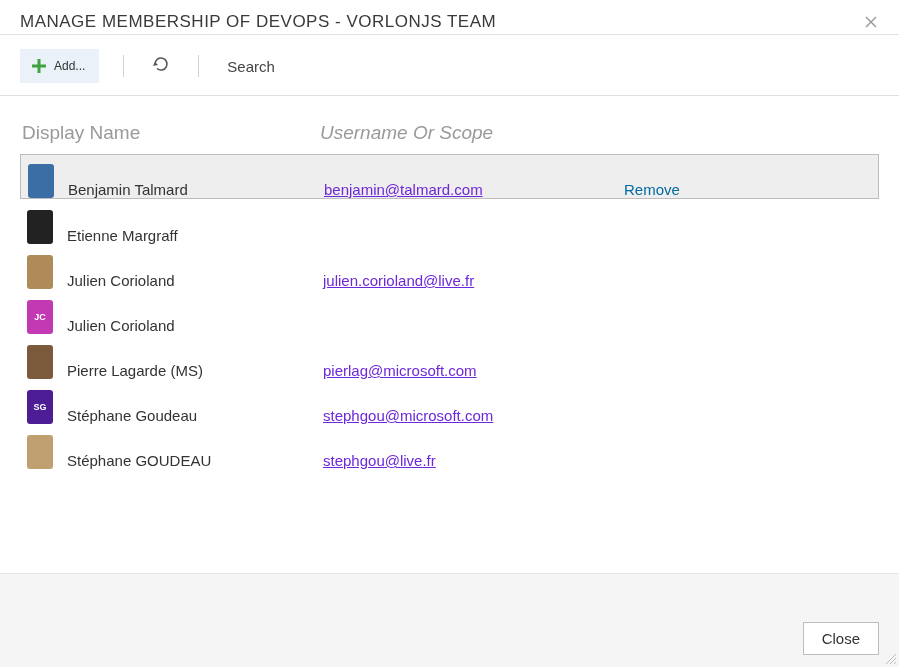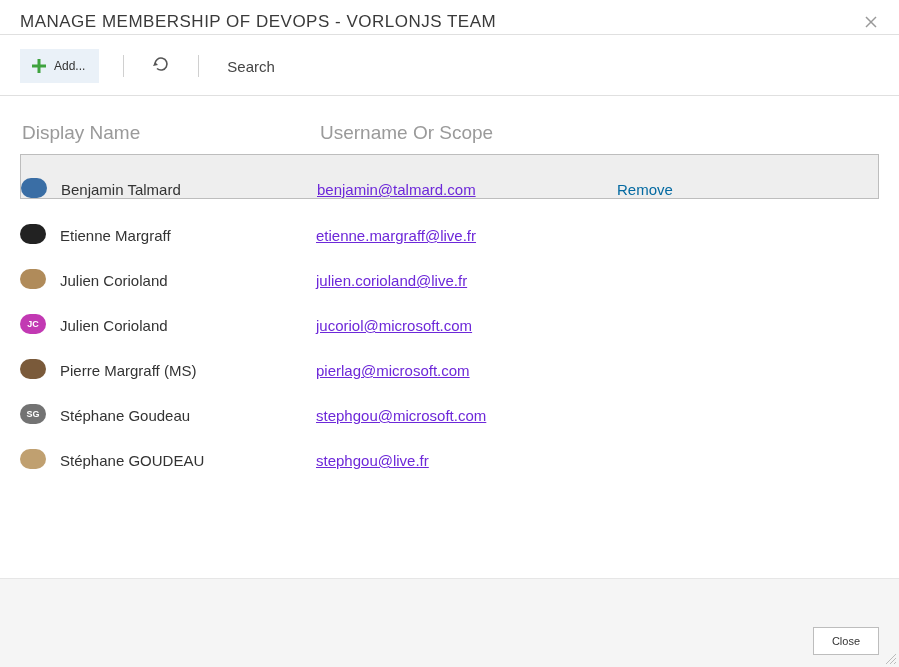--- a/index.html
+++ b/index.html
@@ -77,79 +77,79 @@
     .table-area {
       padding: 12px 20px 0 20px;
     }
     .table-header {
       display: flex;
       padding: 14px 0 10px 0;
       font-size: 19px;
       color: #9a9a9a;
     }
     .col-name { width: 300px; padding-left: 2px; }
-    .col-user { width: 300px; }
+    .col-user { width: 300px; font-style: italic; }
     .col-action { flex: 1; }
     .member-row {
       display: flex;
       align-items: flex-end;
       height: 45px;
       font-size: 15px;
       color: #333;
     }
     .member-row.selected {
       background: #eeeeee;
       border: 1px solid #bdbdbd;
     }
     .member-row .avatar {
       width: 26px;
-      height: 20px;
-      margin-left: 0;
+      height: 34px;
+      margin-left: 7px;
       margin-right: 14px;
       flex-shrink: 0;
-      border-radius: 13px;
+      border-radius: 3px;
       display: flex;
       align-items: center;
       justify-content: center;
       font-size: 9px;
       color: #fff;
       font-weight: 600;
     }
     .member-row .name { width: 256px; }
     .member-row .username { width: 300px; color: #6d28d9; text-decoration: underline; }
     .member-row .action {
       color: #0369a1;
       cursor: pointer;
     }
     .avatar-img {
       background: #777;
     }
     .avatar-jc { background: #c239b3; }
-    .avatar-sg { background: #737373; }
+    .avatar-sg { background: #4c1d95; }
     .avatar-bt { background: #3a6ea5; }
     .avatar-em { background: #222; }
     .avatar-jc2 { background: #b08b5a; }
     .avatar-pl { background: #7a5a3a; }
     .avatar-sg2 { background: #c0a070; }
     .dialog-footer {
       position: absolute;
       bottom: 0;
       left: 0;
       right: 0;
       background: #f5f5f5;
       border-top: 1px solid #e6e6e6;
       padding: 12px 20px;
       display: flex;
       justify-content: flex-end;
     }
     .close-button {
       border: 1px solid #bdbdbd;
       background: #fff;
       padding: 7px 18px;
-      font-size: 11px;
+      font-size: 15px;
       color: #333;
       cursor: pointer;
       margin-top: 36px;
     }
     .resize-grip {
       position: absolute;
       right: 2px;
       bottom: 2px;
       color: #bbb;
     }
@@ -200,35 +200,33 @@
   <div id="members-body">
       <div class="member-row selected">
         <div class="avatar avatar-img avatar-bt"></div>
         <div class="name">Benjamin Talmard</div>
         <div class="username">benjamin@talmard.com</div>
         <div class="action">Remove</div>
       </div>
       <div class="member-row">
         <div class="avatar avatar-img avatar-em"></div>
         <div class="name">Etienne Margraff</div>
-        <div class="username">etienne.margraff@live.fr</div>
       </div>
       <div class="member-row">
         <div class="avatar avatar-img avatar-jc2"></div>
         <div class="name">Julien Corioland</div>
         <div class="username">julien.corioland@live.fr</div>
       </div>
       <div class="member-row">
         <div class="avatar avatar-jc">JC</div>
         <div class="name">Julien Corioland</div>
-        <div class="username">jucoriol@microsoft.com</div>
       </div>
       <div class="member-row">
         <div class="avatar avatar-img avatar-pl"></div>
-        <div class="name">Pierre Margraff (MS)</div>
+        <div class="name">Pierre Lagarde (MS)</div>
         <div class="username">pierlag@microsoft.com</div>
       </div>
       <div class="member-row">
         <div class="avatar avatar-sg">SG</div>
         <div class="name">Stéphane Goudeau</div>
         <div class="username">stephgou@microsoft.com</div>
       </div>
       <div class="member-row">
         <div class="avatar avatar-img avatar-sg2"></div>
         <div class="name">Stéphane GOUDEAU</div>

